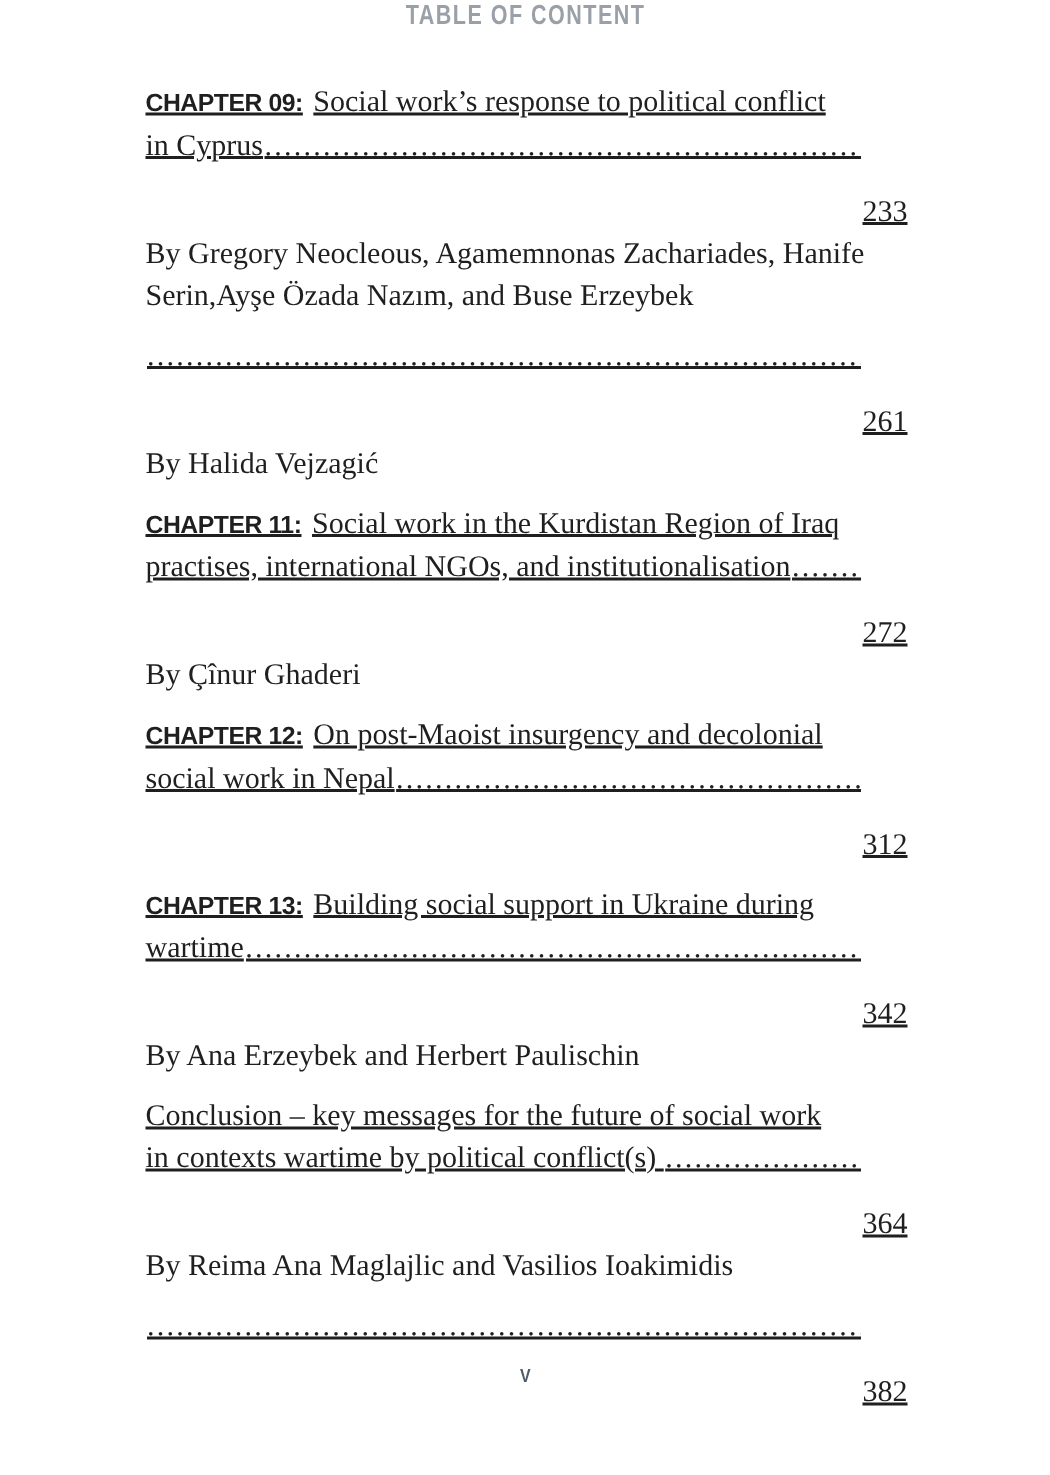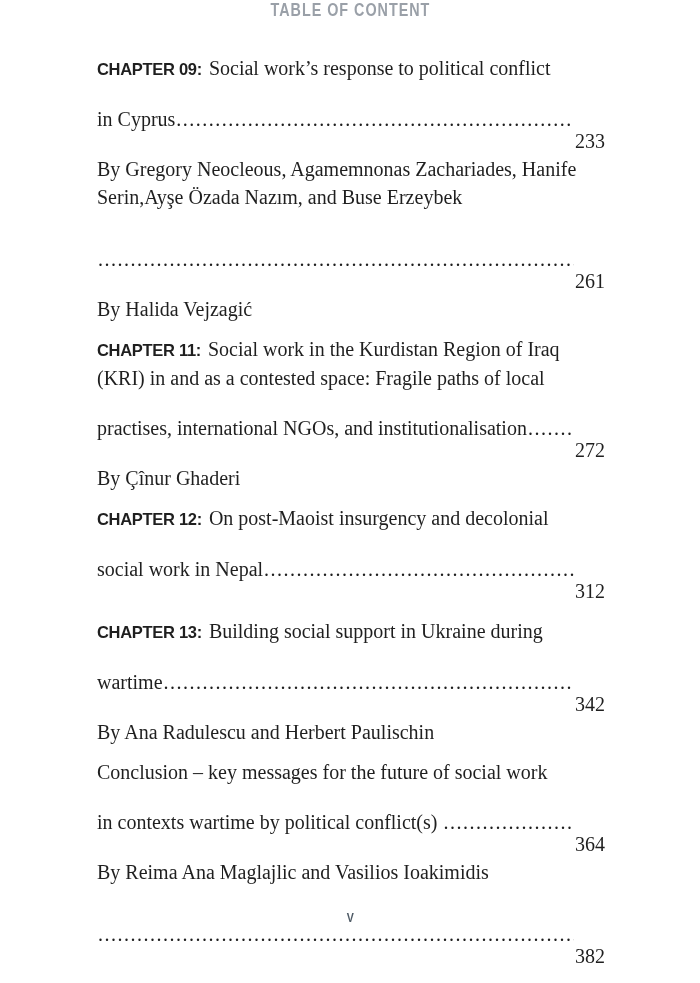--- a/index.html
+++ b/index.html
@@ -36,24 +36,25 @@
   }
   .toc {
     margin: 33px 95px 0 97px;
   }
   .entry {
     margin-bottom: 12px;
   }
   .title-line {
     font-size: 20px;
     line-height: 28px;
+    text-decoration: underline;
   }
   .leader-line {
     display: flex;
-    align-items: center;
+    align-items: flex-start;
   }
   .line-text {
     white-space: pre;
   }
   .chapter-label {
     font-family: "Liberation Sans", sans-serif;
     font-weight: 700;
     font-size: 16.5px;
     letter-spacing: -0.3px;
     margin-right: 7px;
@@ -113,21 +114,20 @@
       </div>
       <div class="entry">
         <div class="title-line leader-line">
           <span class="dots">........................................................................................................................................................................................................</span>
           <span class="page-num">261</span>
         </div>
         <div class="author-line">By Halida Vejzagić</div>
       </div>
       <div class="entry">
         <div class="title-line"><span class="chapter-label">CHAPTER 11:</span><span class="line-text">Social work in the Kurdistan Region of Iraq</span></div>
-        <div class="title-line"><span class="line-text">(KRI) in and as a contested space: Fragile paths of local</span></div>
         <div class="title-line leader-line">
           <span class="line-text">practises, international NGOs, and institutionalisation</span>
           <span class="dots">........................................................................................................................................................................................................</span>
           <span class="page-num">272</span>
         </div>
         <div class="author-line">By Çînur Ghaderi</div>
       </div>
       <div class="entry">
         <div class="title-line"><span class="chapter-label">CHAPTER 12:</span><span class="line-text">On post-Maoist insurgency and decolonial</span></div>
         <div class="title-line leader-line">
@@ -136,21 +136,21 @@
           <span class="page-num">312</span>
         </div>
       </div>
       <div class="entry">
         <div class="title-line"><span class="chapter-label">CHAPTER 13:</span><span class="line-text">Building social support in Ukraine during</span></div>
         <div class="title-line leader-line">
           <span class="line-text">wartime</span>
           <span class="dots">........................................................................................................................................................................................................</span>
           <span class="page-num">342</span>
         </div>
-        <div class="author-line">By Ana Radulescu and Herbert Paulischin</div>
+        <div class="author-line">By Ana Erzeybek and Herbert Paulischin</div>
       </div>
       <div class="entry">
         <div class="title-line"><span class="line-text">Conclusion – key messages for the future of social work</span></div>
         <div class="title-line leader-line">
           <span class="line-text">in contexts wartime by political conflict(s) </span>
           <span class="dots">........................................................................................................................................................................................................</span>
           <span class="page-num">364</span>
         </div>
         <div class="author-line">By Reima Ana Maglajlic and Vasilios Ioakimidis</div>
       </div>

